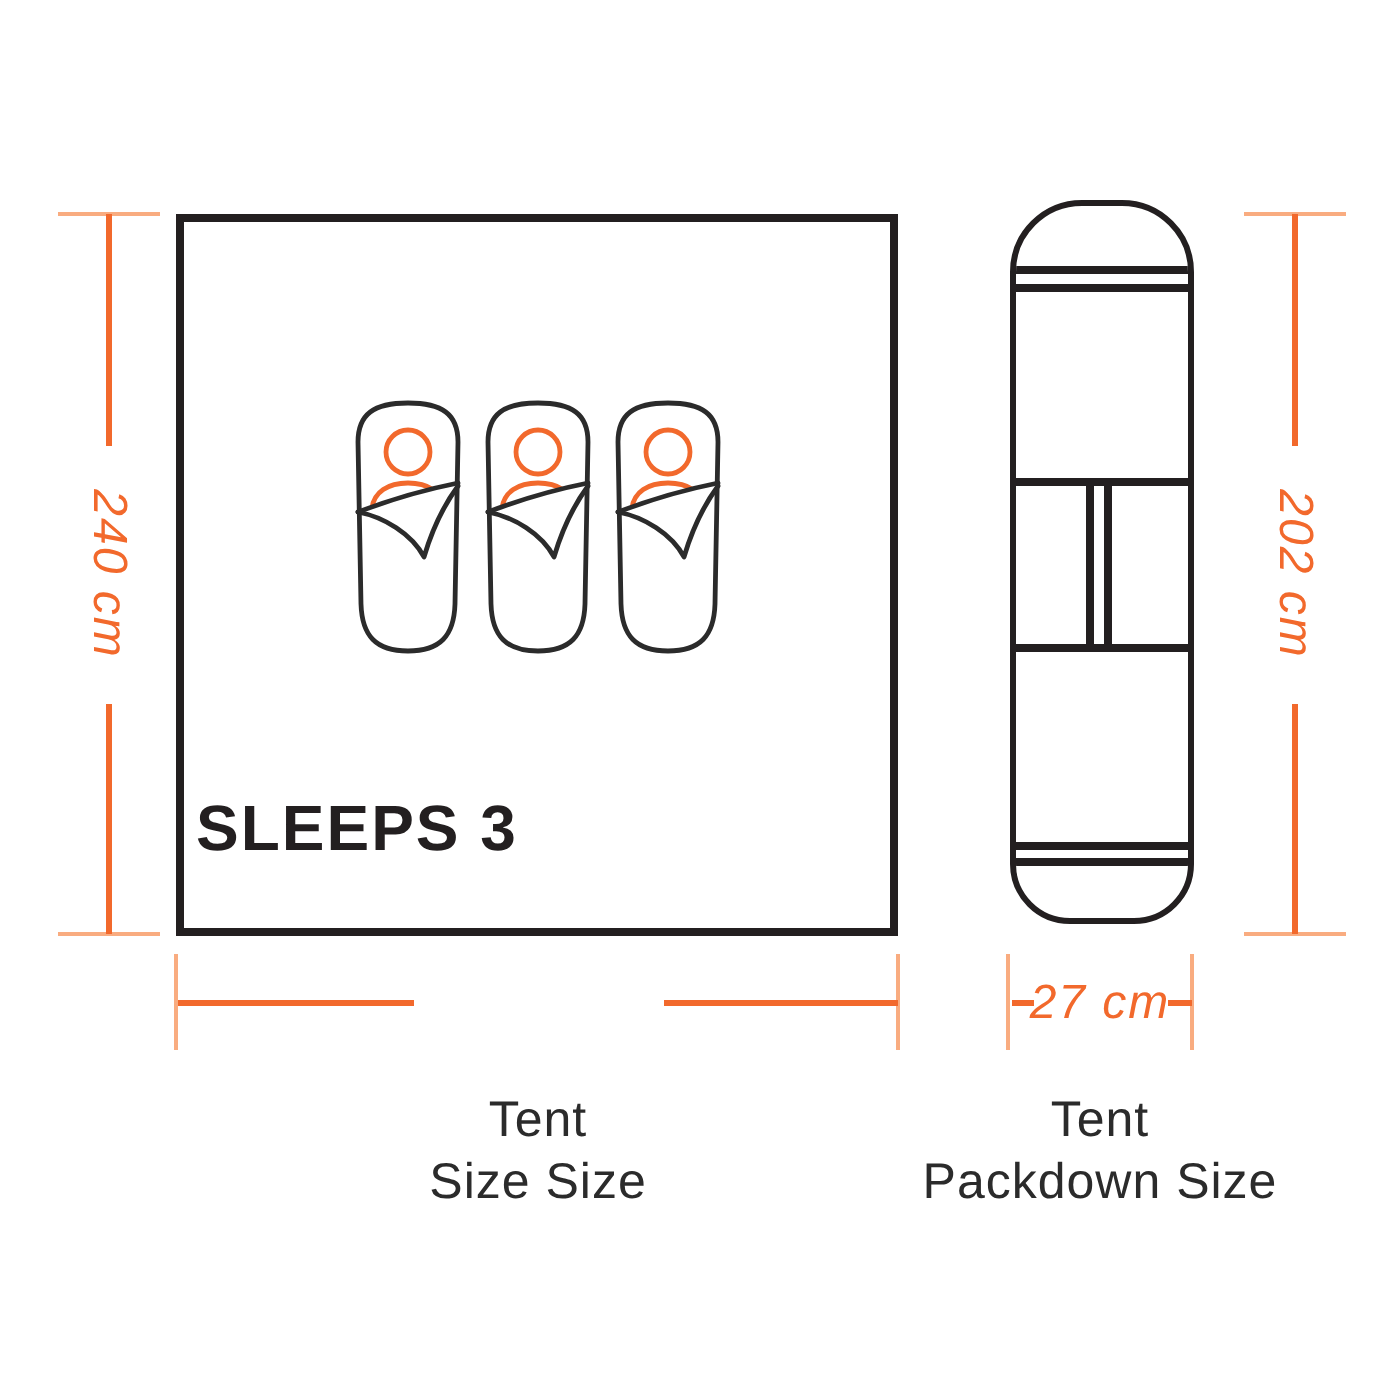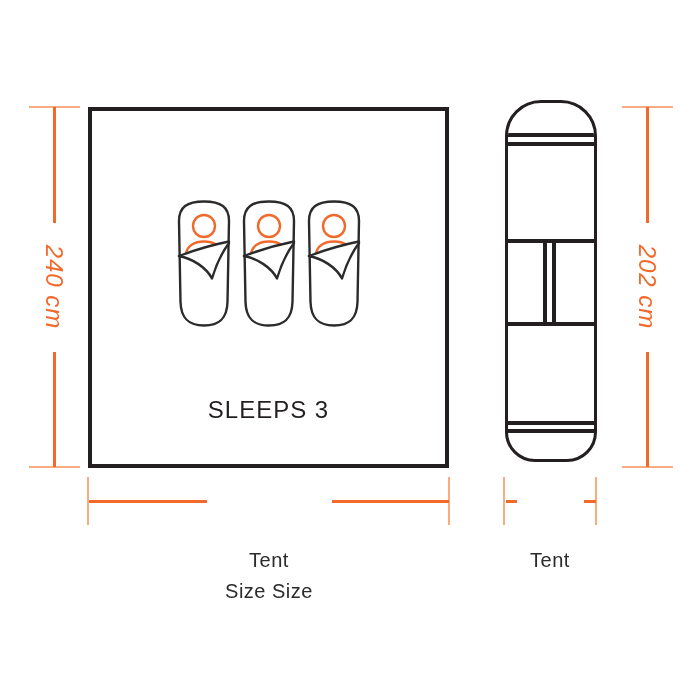--- a/index.html
+++ b/index.html
@@ -17,22 +17,22 @@
   
   .tent-box{
     position:absolute;left:88px;top:107px;width:361px;height:361px;
     border:4px solid var(--line-dark);box-sizing:border-box;background:var(--bg);
   }
   .bags{
     position:absolute;left:175px;top:199px;width:188px;height:129px;
     display:flex;justify-content:space-between;
   }
   .sleeps-label{
-    position:absolute;left:98px;top:396px;width:341px;text-align:center;
-    font-size:24px;font-weight:normal;letter-spacing:1px;color:var(--line-dark);
+    position:absolute;left:98px;top:396px;width:341px;
+    font-size:32px;font-weight:bold;letter-spacing:1px;color:var(--line-dark);
   }
   
   .capsule{
     position:absolute;left:505px;top:100px;width:92px;height:362px;
     border:3px solid var(--line-dark);box-sizing:border-box;background:var(--bg);
     border-radius:36px 36px 30px 30px;overflow:hidden;
   }
   .cap-line{position:absolute;left:0;right:0;height:3.5px;background:var(--line-dark);}
   .cap-vline{position:absolute;width:3.5px;background:var(--line-dark);}
   
@@ -41,21 +41,21 @@
   .dim-tick-h{position:absolute;height:1.8px;background:var(--accent-light);}
   .dim-tick-v{position:absolute;width:1.8px;background:var(--accent-light);}
   .dim-label{
     position:absolute;color:var(--accent);font-style:italic;font-size:24px;
     letter-spacing:1px;text-align:center;white-space:nowrap;
   }
   .dim-label.vertical{transform:rotate(90deg);transform-origin:center;}
   
   .caption{
     position:absolute;top:545px;width:220px;text-align:center;
-    color:var(--text-dark);font-size:20px;line-height:31px;letter-spacing:0.5px;
+    color:var(--text-dark);font-size:25px;line-height:31px;letter-spacing:0.5px;
     font-weight:normal;
   }
 </style>
 </head>
 <body>
 
 <div class="canvas">
 
   <div class="tent-box"></div>
 
@@ -126,18 +126,20 @@
   <div class="dim-tick-h" style="left:622px;top:106px;width:51px;"></div>
   <div class="dim-tick-h" style="left:622px;top:466px;width:51px;"></div>
   <div class="dim-seg-v" style="left:646px;top:107px;height:116px;"></div>
   <div class="dim-seg-v" style="left:646px;top:352px;height:115px;"></div>
   <div class="dim-label vertical" style="left:582px;top:273px;width:130px;">202 cm</div>
 
   <div class="dim-tick-v" style="left:503px;top:477px;height:48px;"></div>
   <div class="dim-tick-v" style="left:595px;top:477px;height:48px;"></div>
   <div class="dim-seg-h" style="left:506px;top:500px;width:11px;"></div>
   <div class="dim-seg-h" style="left:584px;top:500px;width:12px;"></div>
+  <div class="dim-label" style="left:510px;top:488px;width:80px;">27 cm</div>
 
   <div class="caption" style="left:440px;">
     <div>Tent</div>
+    <div>Packdown Size</div>
   </div>
 
 </div>
 
 </body></html>

